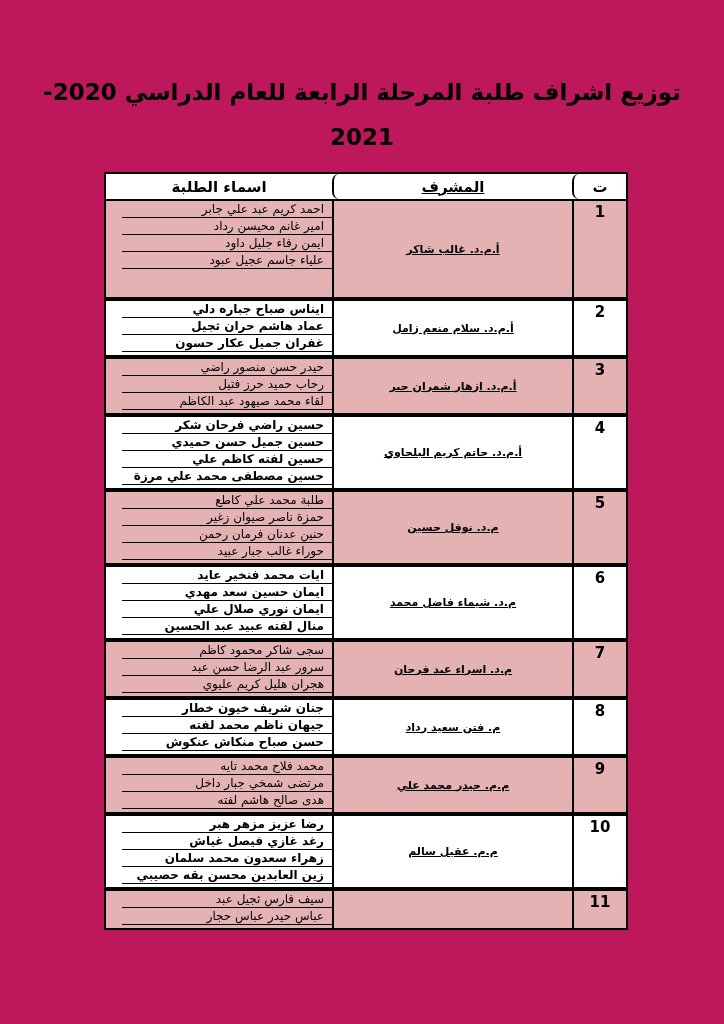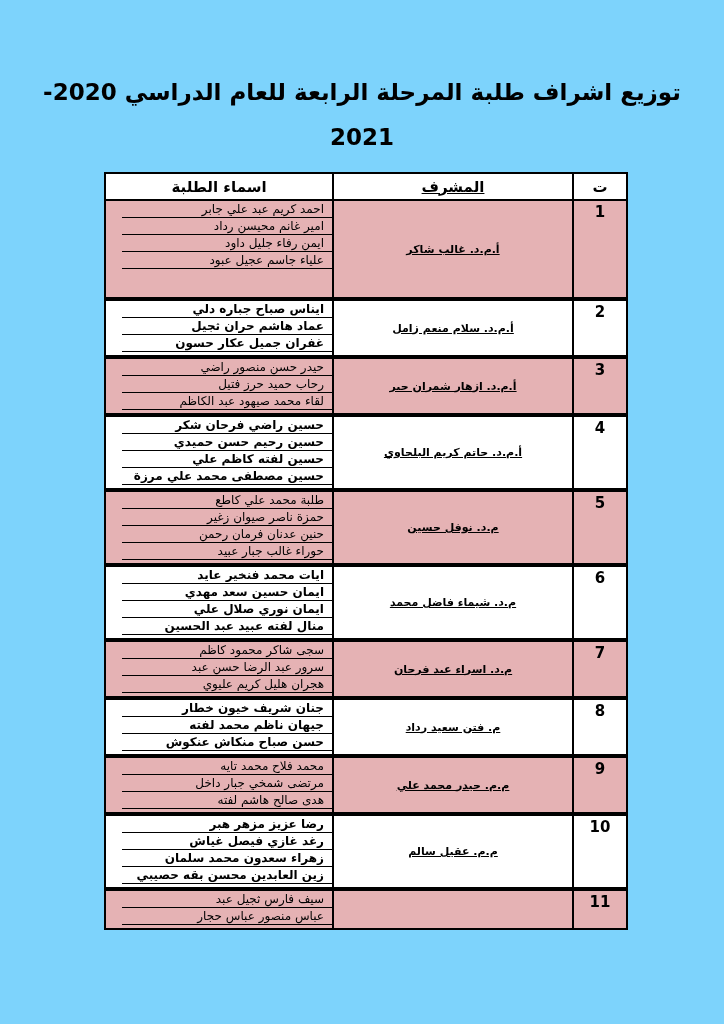--- a/index.html
+++ b/index.html
@@ -1,20 +1,20 @@
 <!DOCTYPE html>
 <html lang="ar"><head>
 <meta charset="utf-8">
 <style>
   html, body { margin: 0; padding: 0; background: #ffffff; }
   .page {
     position: relative;
     width: 724px;
     height: 1024px;
-    background: #7dd3fc;
+    background: #be185d;
     font-family: "DejaVu Sans", sans-serif;
     color: #000000;
     overflow: hidden;
   }
   .title {
     direction: rtl;
     text-align: center;
     font-size: 23px;
     font-weight: bold;
     line-height: 45px;
@@ -28,21 +28,21 @@
     position: absolute;
     left: 104px;
     top: 158px;
     border: 2px solid #000;
     box-sizing: content-box;
     background: #ffffff;
   }
   .header-row { display: flex; border-bottom: 2px solid #000; background: #ffffff; }
   .header-row .cell {
     display: flex; align-items: center; justify-content: center;
-    font-weight: bold; font-size: 15px; height: 25px;
+    font-weight: bold; font-size: 15px; height: 25px; border-radius: 7px;
   }
   .cell.num   { width: 54px; border-left: 2px solid #000; box-sizing: border-box; }
   .cell.supervisor { width: 240px; border-left: 2px solid #000; box-sizing: border-box; text-decoration: underline; }
   .cell.students { flex: 1; box-sizing: border-box; }
 
   .row-block { display: flex; }
   .row-block + .row-block { border-top: 4px solid #000; }
 
   .row-block .cell.num {
     font-weight: bold; font-size: 15px;
@@ -112,21 +112,21 @@
             <div class="student">حيدر حسن منصور راضي</div>
             <div class="student">رحاب حميد حرز فتيل</div>
             <div class="student">لقاء محمد صيهود عبد الكاظم</div>
           </div>
         </div>
         <div class="row-block">
           <div class="cell num">4</div>
           <div class="cell supervisor">أ.م.د. حاتم كريم البلحاوي</div>
           <div class="cell students">
             <div class="student">حسين راضي فرحان شكر</div>
-            <div class="student">حسين رحيم حسن حميدي</div>
+            <div class="student">حسين جميل حسن حميدي</div>
             <div class="student">حسين لفته كاظم علي</div>
             <div class="student">حسين مصطفى محمد علي مرزة</div>
           </div>
         </div>
         <div class="row-block">
           <div class="cell num">5</div>
           <div class="cell supervisor">م.د. نوفل حسين</div>
           <div class="cell students">
             <div class="student">طلبة محمد علي كاطع</div>
             <div class="student">حمزة ناصر صيوان زغير</div>
@@ -179,18 +179,18 @@
             <div class="student">رغد غازي فيصل غياش</div>
             <div class="student">زهراء سعدون محمد سلمان</div>
             <div class="student">زين العابدين محسن بقه حصيبي</div>
           </div>
         </div>
         <div class="row-block">
           <div class="cell num">11</div>
           <div class="cell supervisor"></div>
           <div class="cell students">
             <div class="student">سيف فارس ثجيل عبد</div>
-            <div class="student">عباس منصور عباس حجار</div>
+            <div class="student">عباس حيدر عباس حجار</div>
           </div>
         </div>
       </div>
   </div>
 </div>
 
 </body></html>

